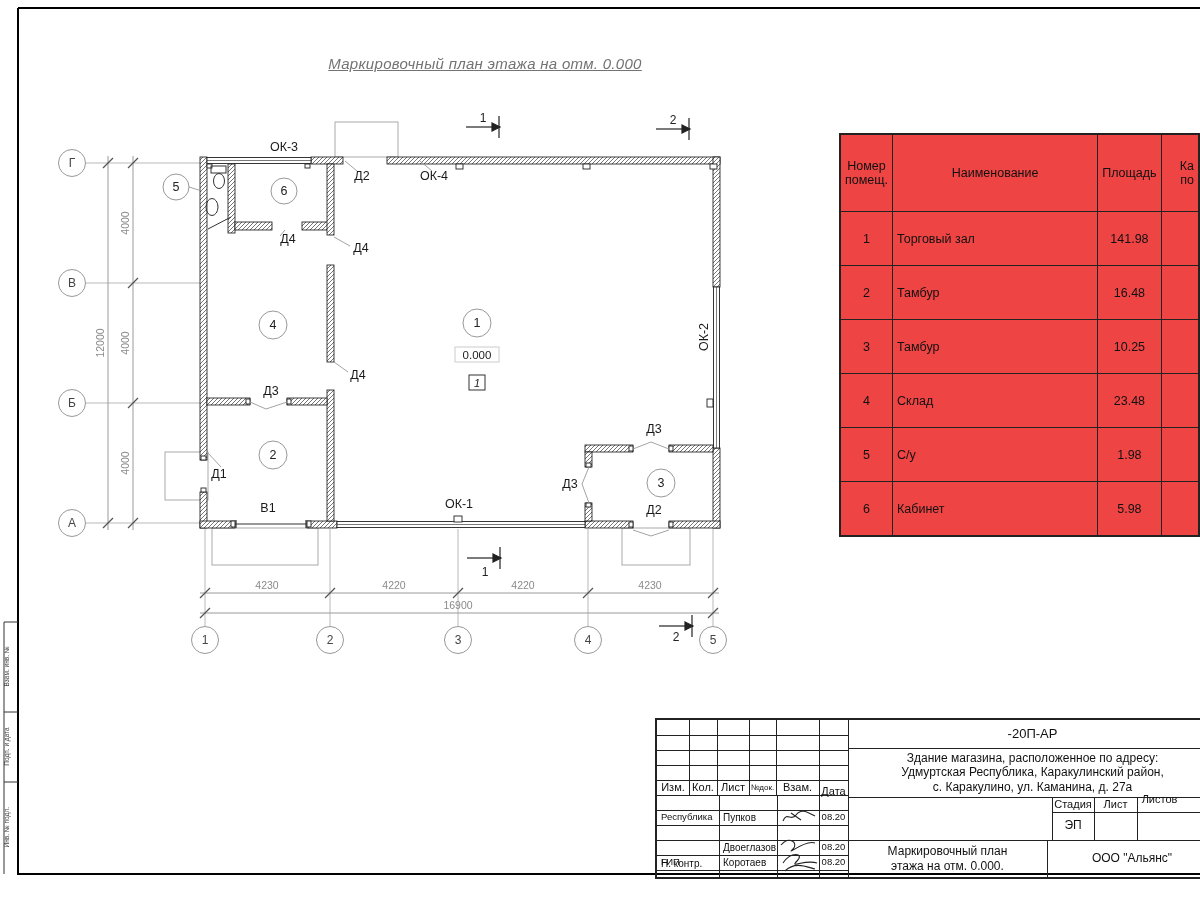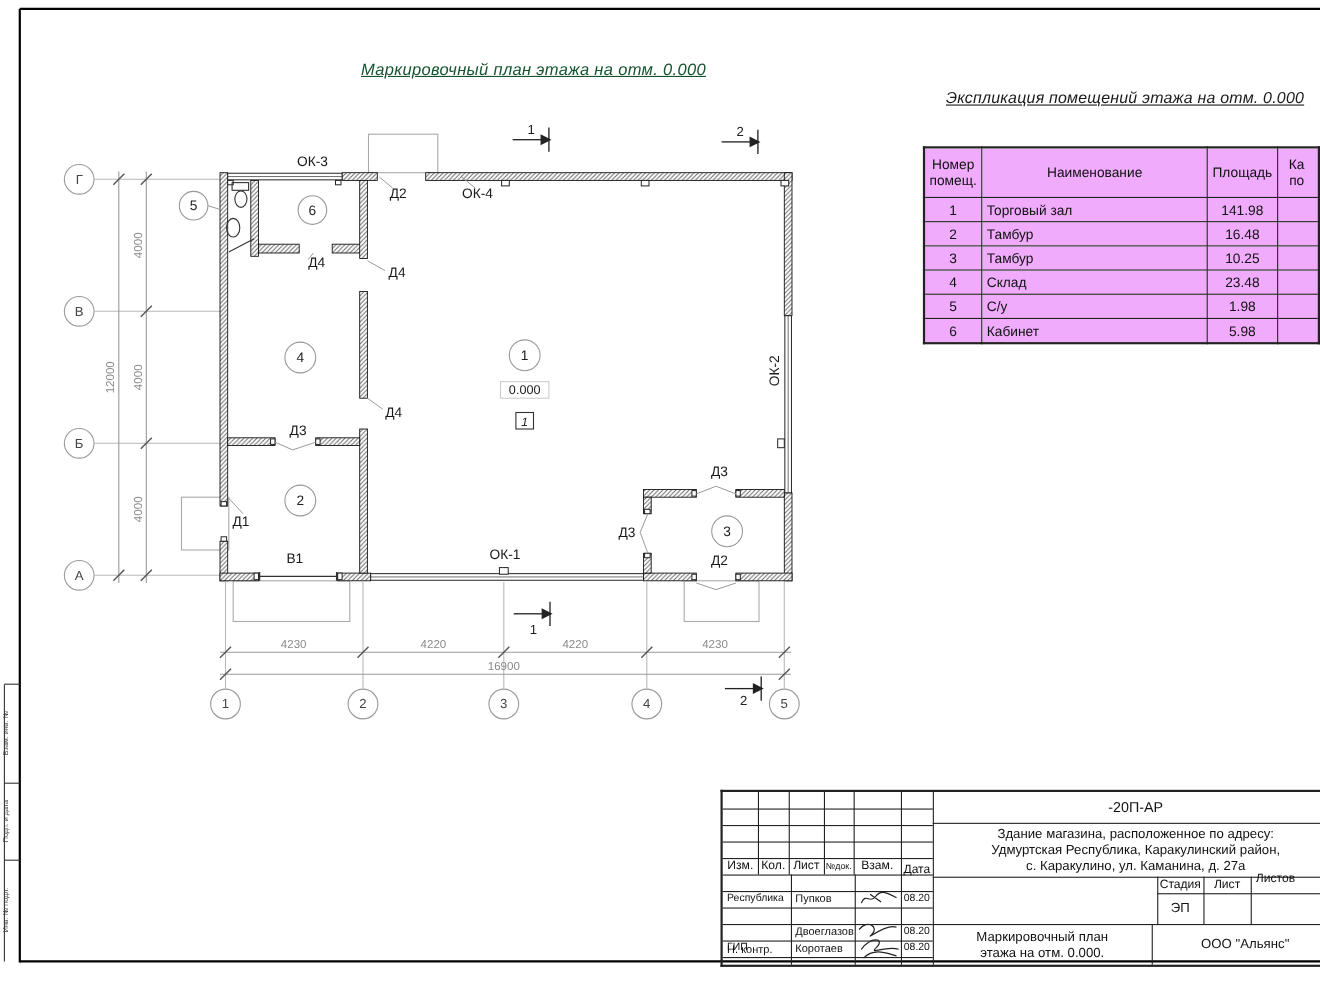--- a/index.html
+++ b/index.html
@@ -2,29 +2,29 @@
 <html><head>
 <meta charset="utf-8">
 <style>
   html,body{margin:0;padding:0;background:#e8e8e8;}
   .sheet{position:relative;width:1200px;height:900px;background:#fff;overflow:hidden;
          font-family:"Liberation Sans",sans-serif;color:#1a1a1a;}
   .abs{position:absolute;}
   svg text{font-family:"Liberation Sans",sans-serif;}
 
   .plan-title{left:285px;top:55px;width:400px;text-align:center;font-style:italic;
-              font-size:15px;color:#14532d;text-decoration:underline;letter-spacing:.3px;}
+              font-size:15px;color:#737373;text-decoration:underline;letter-spacing:.3px;}
   .expl-title{left:860px;top:82px;font-style:italic;font-size:14.5px;color:#1a1a1a;
               text-decoration:underline;letter-spacing:.2px;}
 
   
   table.expl{position:absolute;left:839px;top:133px;border-collapse:collapse;
              font-size:12.5px;color:#111;table-layout:fixed;}
-  table.expl th,table.expl td{border:1px solid #222;padding:0 4px;height:21px;
-             font-weight:normal;background:#f0abfc;overflow:hidden;white-space:nowrap;}
+  table.expl th,table.expl td{border:1px solid #222;padding:16px 4px;height:21px;
+             font-weight:normal;background:#ef4444;overflow:hidden;white-space:nowrap;}
   table.expl th{height:44px;text-align:center;}
   table.expl{border:2px solid #222;}
   td.c{text-align:center;}
   td.l{text-align:left;padding-left:7px;}
 
   
   .tb{left:655px;top:718px;width:560px;height:157px;border-top:2px solid #222;
       border-left:2px solid #222;border-bottom:2px solid #222;font-size:11px;color:#111;}
   .tb .hl,.tb .vl{position:absolute;background:#222;}
   .tb .hl{height:1px;}
@@ -289,35 +289,34 @@
       <g>
         <line x1="659" y1="626" x2="685" y2="626"></line>
           <polygon points="685,622 693,626 685,630"></polygon>
         <line x1="692" y1="615" x2="692" y2="637"></line>
         <text x="676" y="641" font-size="12" text-anchor="middle" stroke="none">2</text>
       </g>
     </g>
   </svg>
 
   <div class="abs plan-title">Маркировочный план этажа на отм. 0.000</div>
-  <div class="abs expl-title">Экспликация помещений этажа на отм. 0.000</div>
 
   <table class="expl">
     <colgroup>
         <col style="width:44px">
         <col style="width:240px">
         <col style="width:53px">
         <col style="width:43px">
       </colgroup>
     <tbody>
         <tr>
       <th><span>Номер</span><br><span>помещ.</span></th>
       <th>Наименование</th>
       <th>Площадь</th>
-      <th style="text-align:center;padding-left:2px;"><span>Ка</span><br><span>по</span></th>
+      <th style="text-align:right;padding-left:2px;"><span>Ка</span><br><span>по</span></th>
     </tr>
     <tr>
           <td class="c">1</td>
           <td class="l">Торговый зал</td>
           <td class="c">141.98</td>
           <td></td>
         </tr>
     <tr>
           <td class="c">2</td>
           <td class="l">Тамбур</td>

